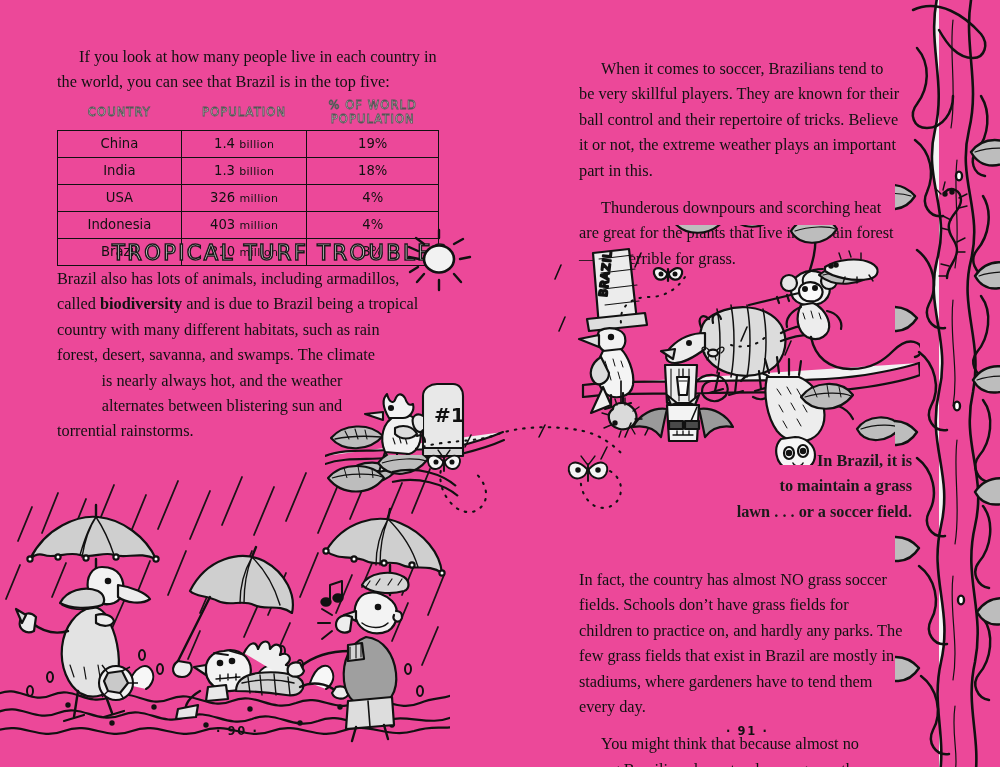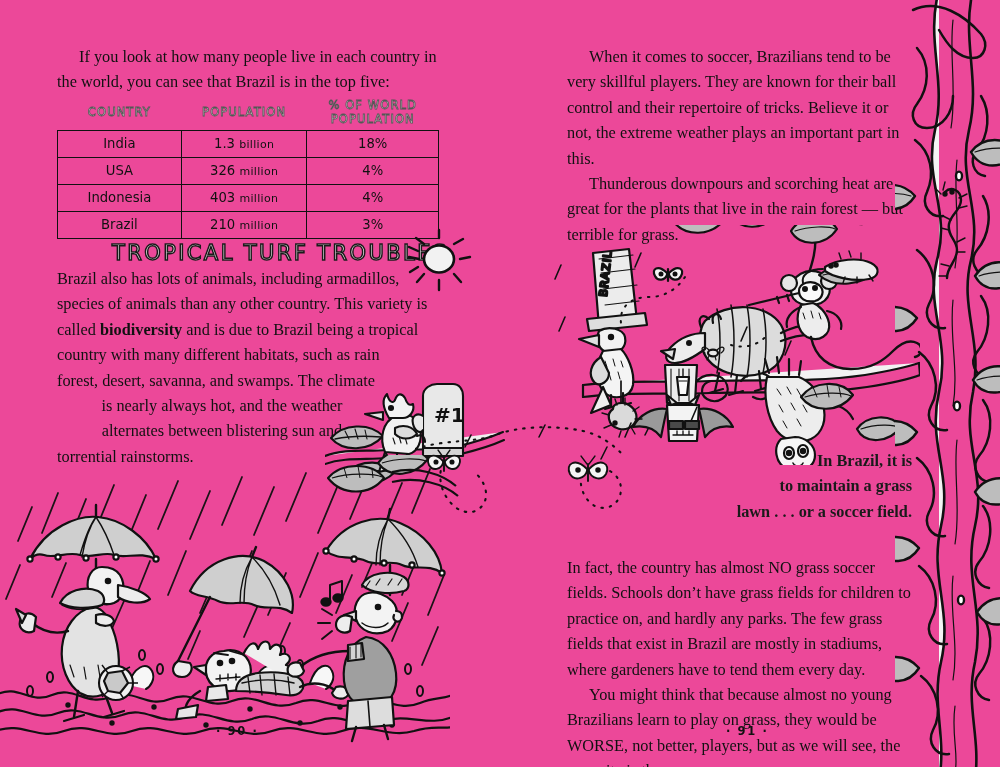--- a/index.html
+++ b/index.html
@@ -18,21 +18,21 @@
     background: #ec4899;
     overflow: hidden;
   }
   .col {
     position: absolute;
     font-size: 16.3px;
     line-height: 25.4px;
     color: #111;
     text-align: left;
   }
-  .col p { margin: 0; }
+  .col p { margin: 12px; }
   .indent { text-indent: 22px; }
 
   
   #left-intro {
     left: 57px;
     top: 44px;
     width: 395px;
   }
   #table-wrap {
     position: absolute;
@@ -149,20 +149,25 @@
   <div id="table-wrap">
     <table class="pop">
       <thead>
         <tr>
           <th>COUNTRY</th>
           <th>POPULATION</th>
           <th>% OF WORLD POPULATION</th>
         </tr>
       </thead>
       <tbody>
+        <tr>
+          <td class="c-country">China</td>
+          <td class="c-pop"><span>1.4</span> <span class="unit">billion</span></td>
+          <td class="c-pct">19%</td>
+        </tr>
         <tr>
           <td class="c-country">India</td>
           <td class="c-pop"><span>1.3</span> <span class="unit">billion</span></td>
           <td class="c-pct">18%</td>
         </tr>
         <tr>
           <td class="c-country">USA</td>
           <td class="c-pop"><span>326</span> <span class="unit">million</span></td>
           <td class="c-pct">4%</td>
         </tr>
@@ -177,21 +182,20 @@
           <td class="c-pct">3%</td>
         </tr>
       </tbody>
     </table>
   </div>
 
   <div id="heading-tropical">TROPICAL TURF TROUBLES</div>
 
   <div class="col" id="left-body">
     <span class="lw1">Brazil also has lots of animals, including armadillos,</span>
-    <span class="lw1">species of animals than any other country. This variety is</span>
     <span class="lw1"><span>called </span><b>biodiversity</b><span> and is due to Brazil being a tropical</span></span>
     <span class="lw1">country with many different habitats, such as rain</span>
     <span class="lw1">forest, desert, savanna, and swamps. The climate</span>
     <span class="lw1 narrow1">is nearly always hot, and the weather</span>
     <span class="lw1 narrow1">alternates between blistering sun and</span>
     <span class="lw1 narrow2">torrential rainstorms.</span>
   </div>
 
   <div class="folio" id="folio-left">· 90 ·</div>
 

